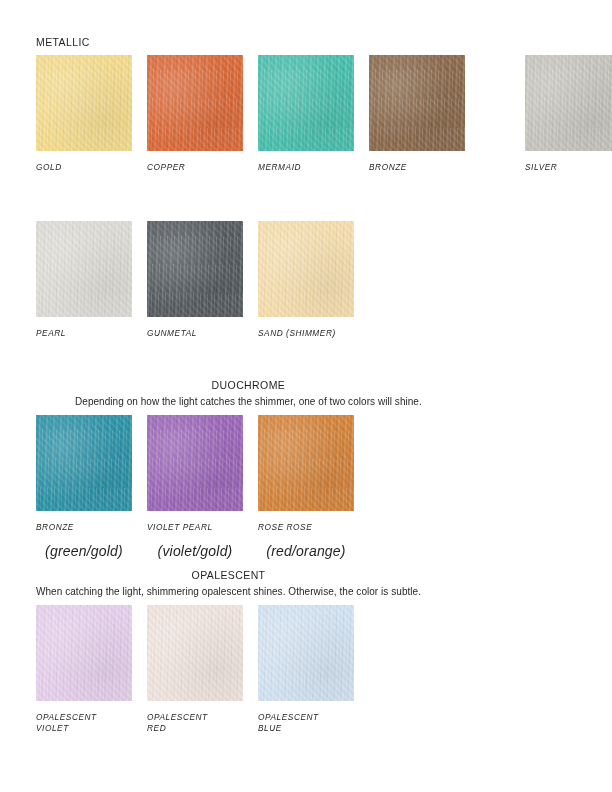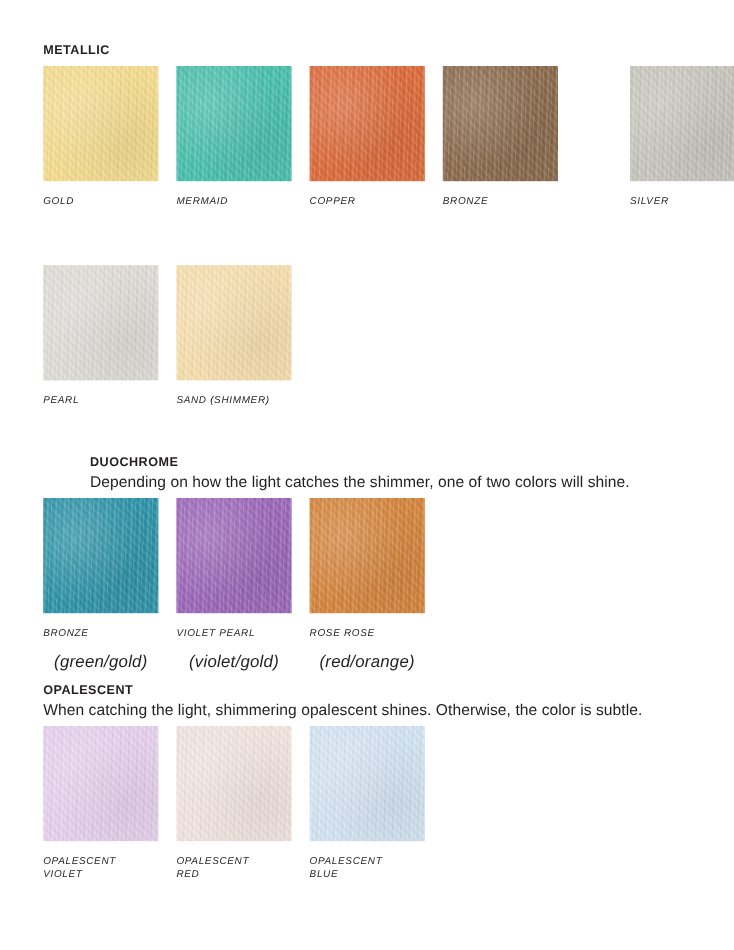--- a/index.html
+++ b/index.html
@@ -24,28 +24,29 @@
     box-sizing: border-box;
   }
 
   
   .section {
     position: absolute;
     left: 36px;
   }
   .section-title {
     font-size: 10.5px;
-    font-weight: bold;
+    font-weight: normal;
     letter-spacing: 0.4px;
     color: #231f20;
     margin: 0 0 0 0;
     line-height: 13px;
+    text-align: center;
   }
   .section-desc {
-    font-size: 13px;
+    font-size: 10px;
     font-weight: normal;
     color: #231f20;
     margin: 4px 0 0 0;
     line-height: 11px;
     letter-spacing: 0.05px;
   }
 
   
   .swatch-row {
     display: flex;
@@ -136,43 +137,47 @@
   <div class="section" id="metallic-section">
     <div class="section-title">METALLIC</div>
   </div>
 
   <div class="swatch-row" id="metallic-row-1">
     <div class="swatch-cell">
       <div class="swatch-chip" style="background-color: rgb(244, 220, 142);"></div>
       <div class="swatch-label">GOLD</div>
     </div>
     <div class="swatch-cell">
+      <div class="swatch-chip" style="background-color: rgb(219, 106, 58);"></div>
+      <div class="swatch-label">COPPER</div>
+    </div>
+    <div class="swatch-cell">
       <div class="swatch-chip" style="background-color: rgb(73, 191, 172);"></div>
       <div class="swatch-label">MERMAID</div>
-    </div>
-    <div class="swatch-cell">
-      <div class="swatch-chip" style="background-color: rgb(219, 106, 58);"></div>
-      <div class="swatch-label">COPPER</div>
     </div>
     <div class="swatch-cell">
       <div class="swatch-chip" style="background-color: rgb(138, 106, 76);"></div>
       <div class="swatch-label">BRONZE</div>
     </div>
     <div class="swatch-cell clipped-right">
       <div class="swatch-chip" style="background-color: rgb(198, 197, 189);"></div>
       <div class="swatch-label">SILVER</div>
     </div>
   </div>
 
   <div class="swatch-row" id="metallic-row-2">
     <div class="swatch-cell">
       <div class="swatch-chip" style="background-color: rgb(222, 220, 214);"></div>
       <div class="swatch-label">PEARL</div>
     </div>
     <div class="swatch-cell">
+      <div class="swatch-chip" style="background-color: rgb(86, 92, 96);"></div>
+      <div class="swatch-label">GUNMETAL</div>
+    </div>
+    <div class="swatch-cell">
       <div class="swatch-chip" style="background-color: rgb(246, 222, 174);"></div>
       <div class="swatch-label">SAND (SHIMMER)</div>
     </div>
   </div>
 
   <div class="section" id="duochrome-section">
     <div class="section-title">DUOCHROME</div>
     <div class="section-desc">Depending on how the light catches the shimmer, one of two colors will shine.</div>
   </div>
 

